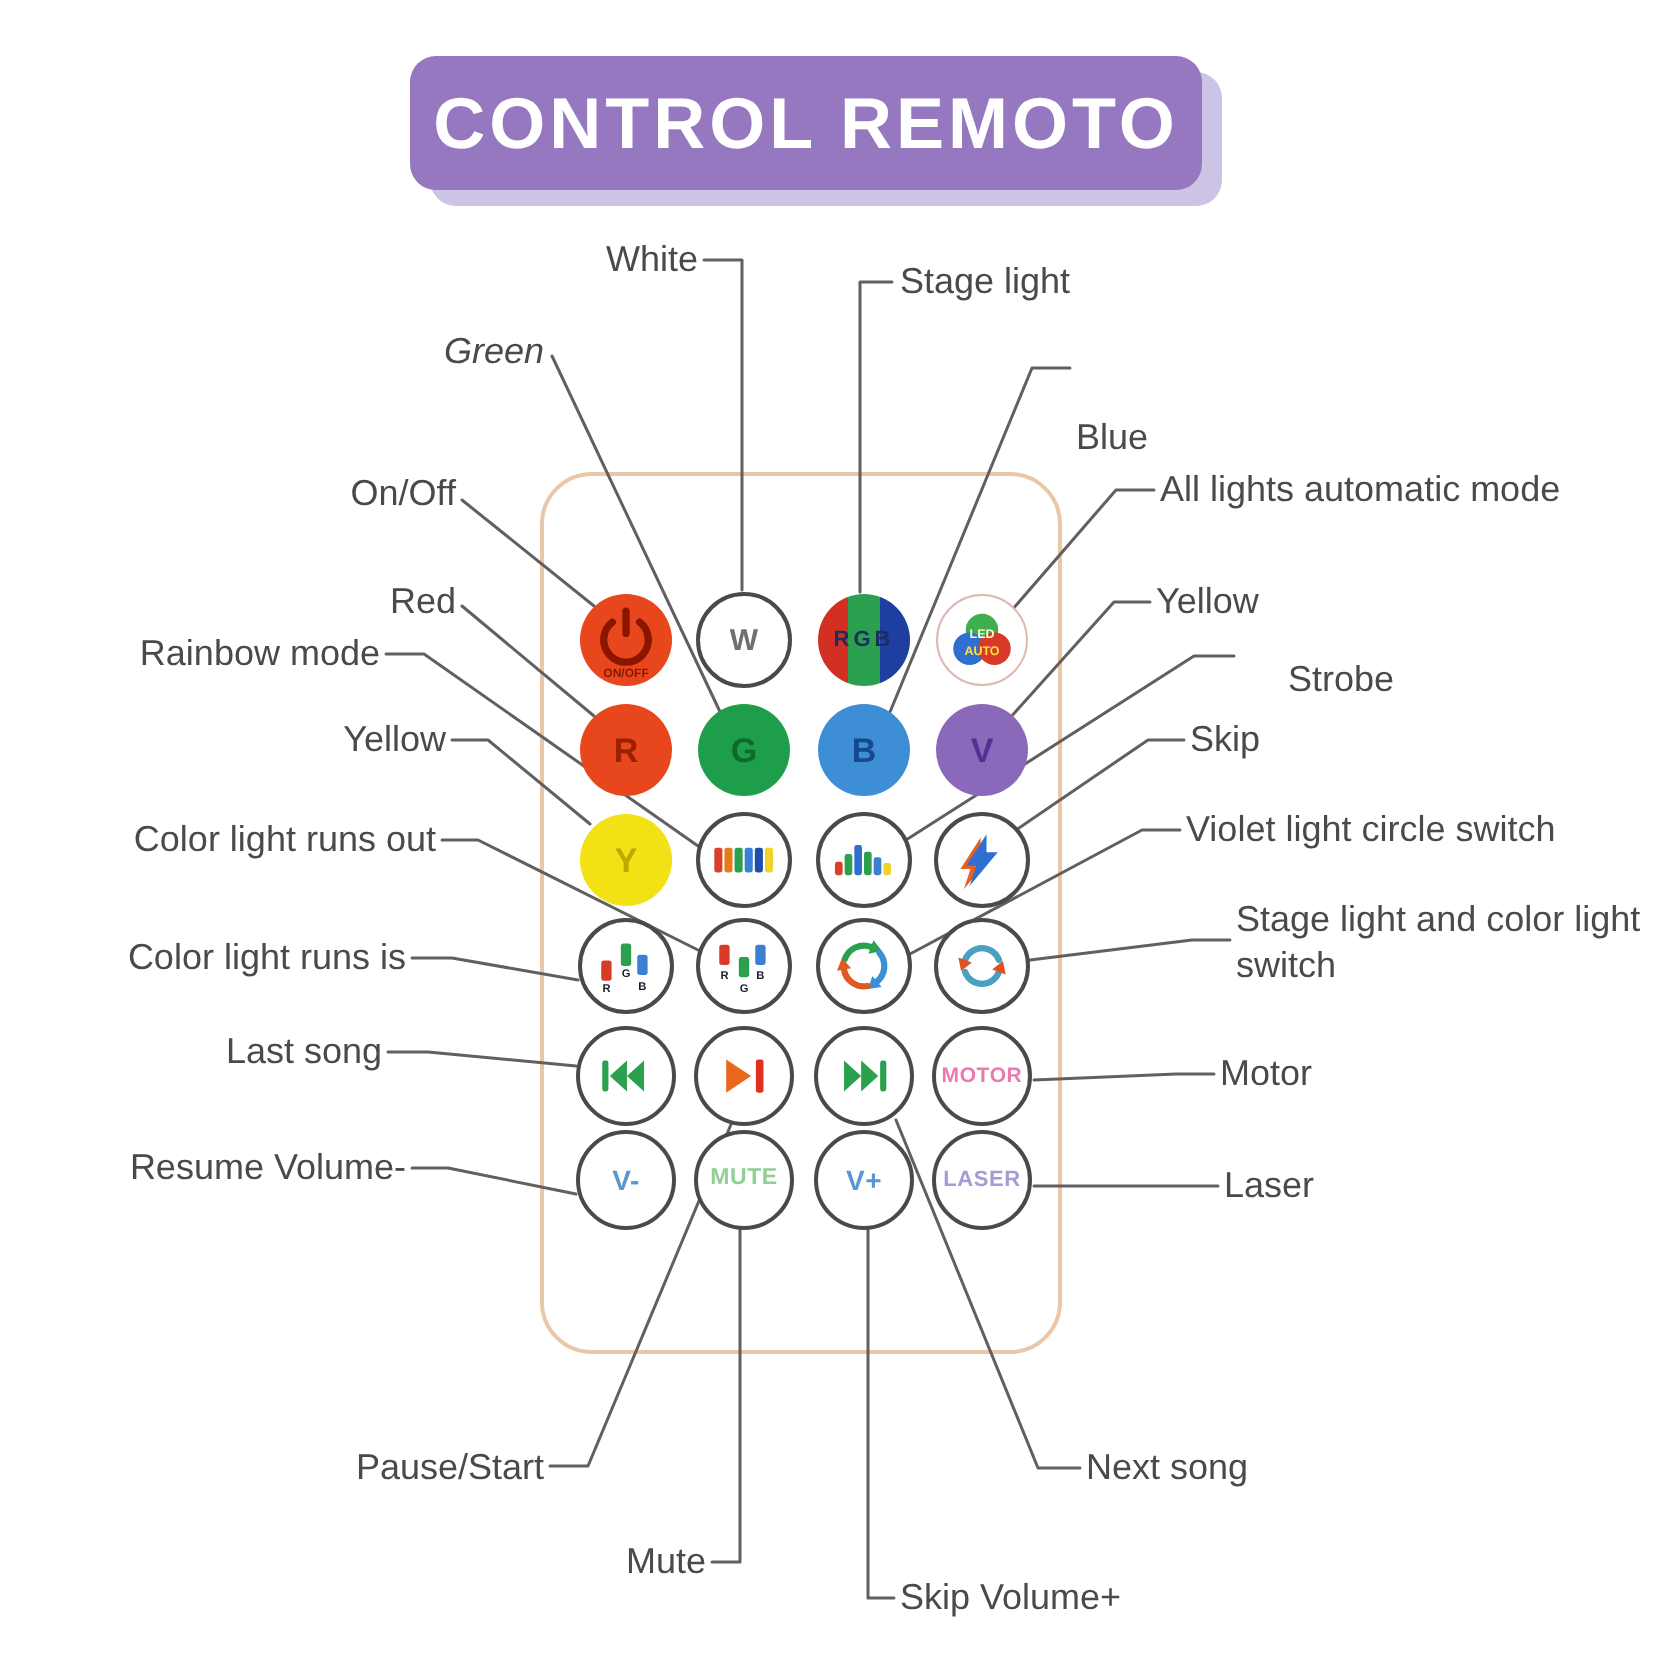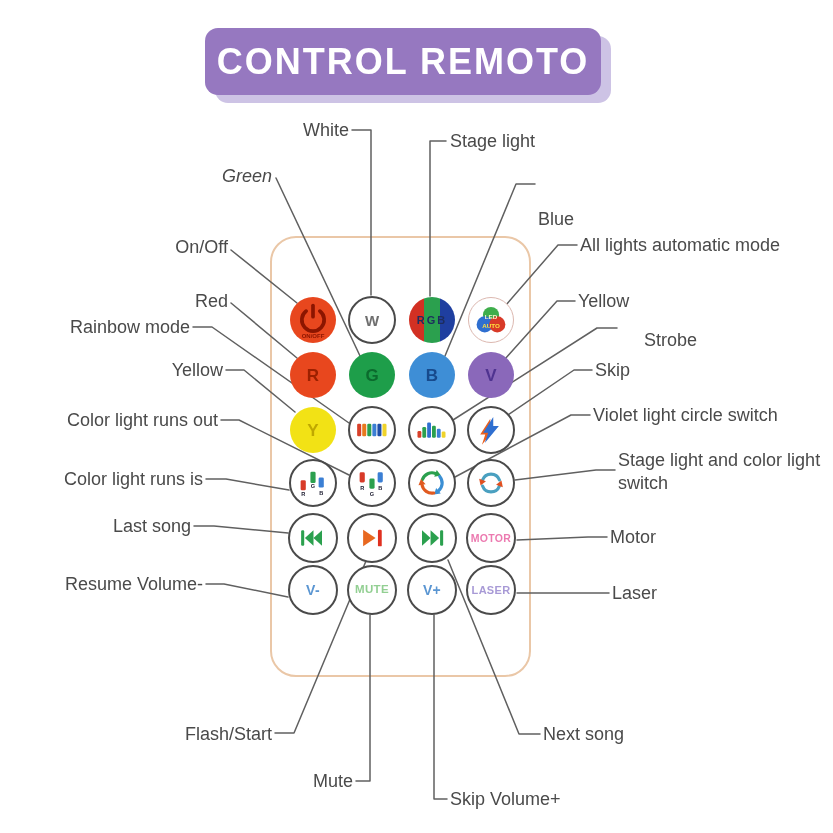--- a/index.html
+++ b/index.html
@@ -248,18 +248,18 @@
       <div class="callout" style="left: 450px; top: 141px;">Stage light</div>
       <div class="callout" style="left: 538px; top: 184px; margin-top: 35px;">Blue</div>
       <div class="callout" style="left: 580px; top: 245px;">All lights automatic mode</div>
       <div class="callout" style="left: 578px; top: 301px;">Yellow</div>
       <div class="callout" style="left: 644px; top: 328px; margin-top: 12px;">Strobe</div>
       <div class="callout" style="left: 595px; top: 370px;">Skip</div>
       <div class="callout" style="left: 593px; top: 415px;">Violet light circle switch</div>
       <div class="callout wrap" style="left: 618px; top: 472px;">Stage light and color light switch</div>
       <div class="callout" style="left: 610px; top: 537px;">Motor</div>
       <div class="callout" style="left: 612px; top: 593px;">Laser</div>
-      <div class="callout" style="right: 561px; text-align: right; top: 734px;">Flash/Start</div>
+      <div class="callout" style="right: 561px; text-align: right; top: 734px;">Pause/Start</div>
       <div class="callout" style="right: 480px; text-align: right; top: 781px;">Mute</div>
       <div class="callout" style="left: 450px; top: 799px;">Skip Volume+</div>
       <div class="callout" style="left: 543px; top: 734px;">Next song</div>
     </div>
 </div>
 
 </body></html>

